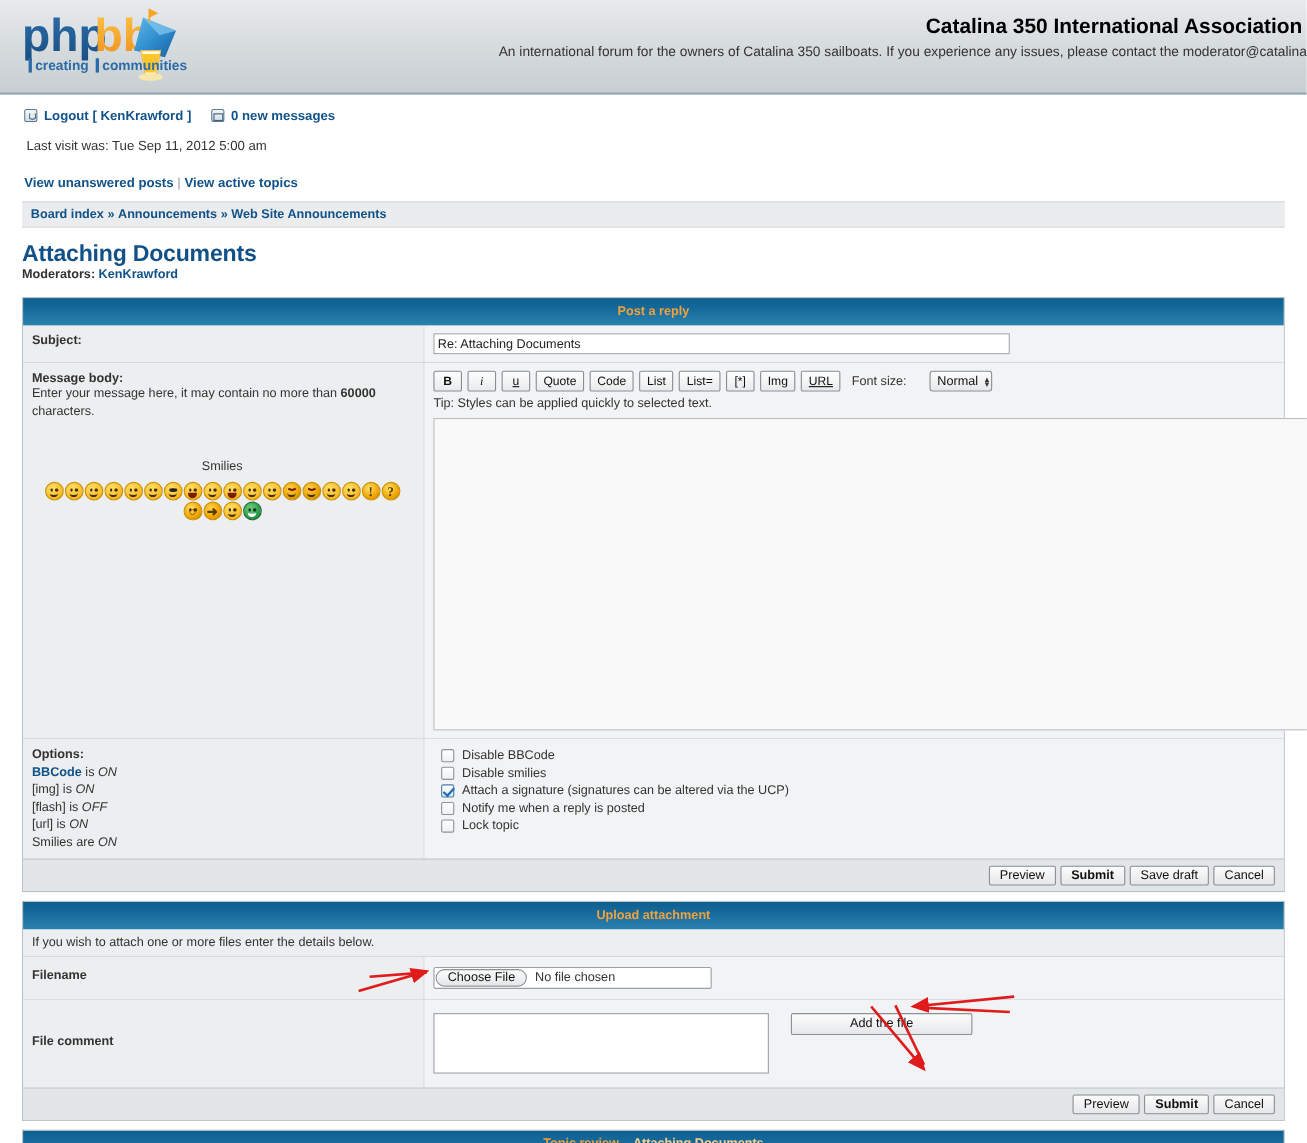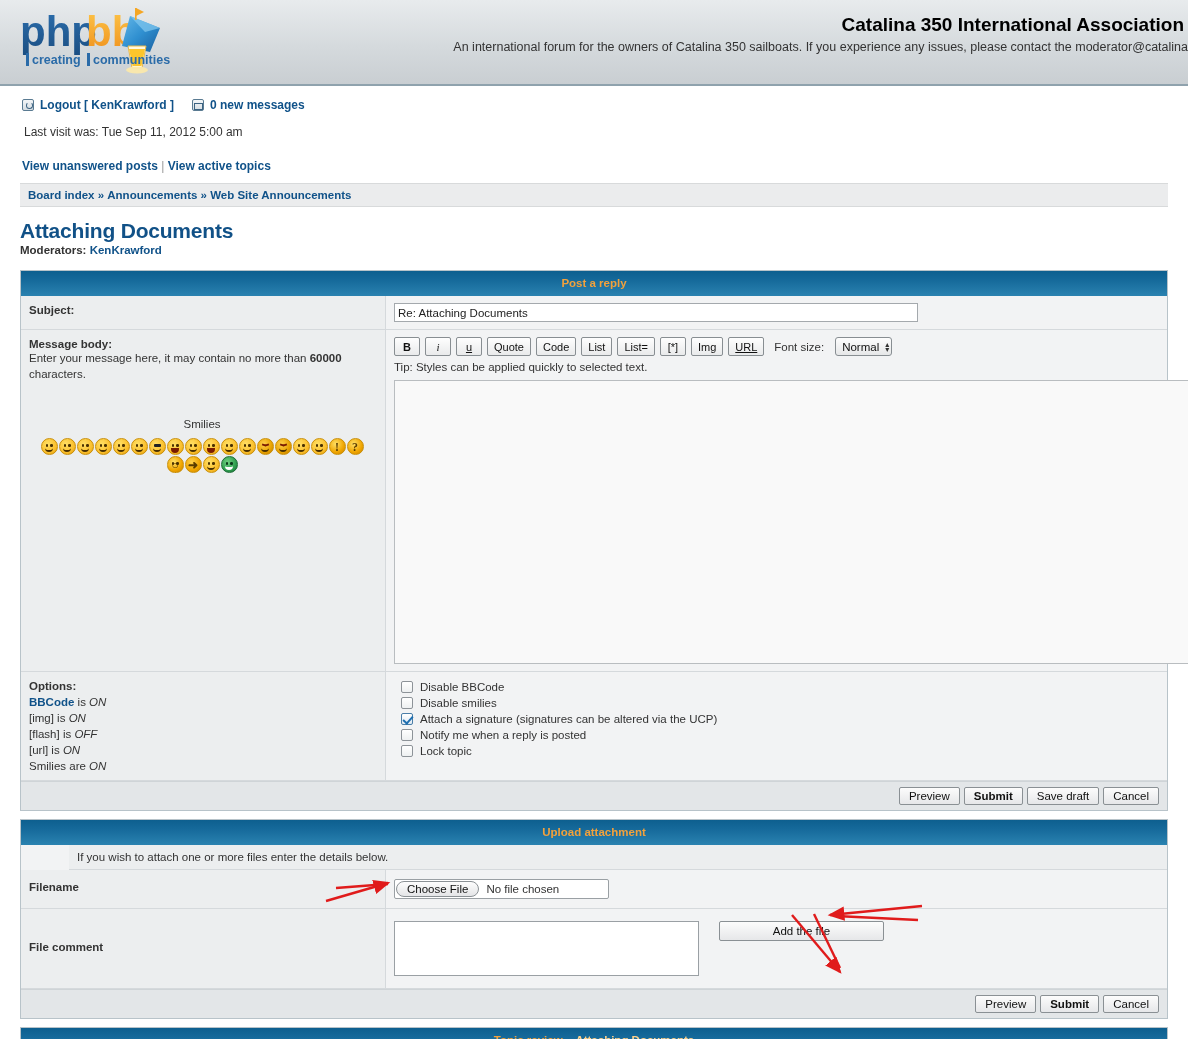--- a/index.html
+++ b/index.html
@@ -148,21 +148,21 @@
   .bb-btn.i { font-style: italic; font-family: "Liberation Serif", serif; }
   .bb-btn.u { text-decoration: underline; }
   .bb-btn.url { text-decoration: underline; }
   .fontsize-label { font-size: 11.5px; color: #333; margin-left: 5px; }
   .select-box {
     display: inline-flex; align-items: center;
     border: 1px solid #888e92; border-radius: 3px;
     background: linear-gradient(to bottom,#fdfdfd,#e6e7e8);
     height: 19px; padding: 0 2px 0 6px;
     font-size: 11.5px; color: #111; cursor: pointer;
-    margin-left: 6px;
+    margin-left: 16px;
   }
   .select-box .arrows {
     display: inline-flex; flex-direction: column; line-height: 5px;
     margin-left: 6px; font-size: 8px; color: #333;
   }
   .tip-line { font-size: 11.5px; color: #333; margin-top: 5px; }
 
   .msg-textarea {
     display: block;
     width: 830px; height: 284px;
@@ -270,29 +270,28 @@
     font-family: "Liberation Sans", sans-serif;
   }
   .btn.primary { font-weight: bold; }
 
   .info-strip {
     background: #eceeef;
     padding: 6px 8px;
     font-size: 11.5px;
     color: #333;
     border-bottom: 1px solid #d5d9dc;
-    margin-left: 48px;
   }
 
   
   .file-input {
     display: inline-flex; align-items: stretch;
     border: 1px solid #9aa0a4;
     background: #ffffff;
-    width: 215px; height: 20px;
+    width: 253px; height: 20px;
     border-radius: 2px;
     overflow: hidden;
   }
   .file-btn {
     background: linear-gradient(to bottom,#fdfdfd,#e4e5e7);
     border-right: 1px solid #9aa0a4;
     border-radius: 12px;
     margin: 1px;
     padding: 0 10px;
     font-size: 11.5px;

